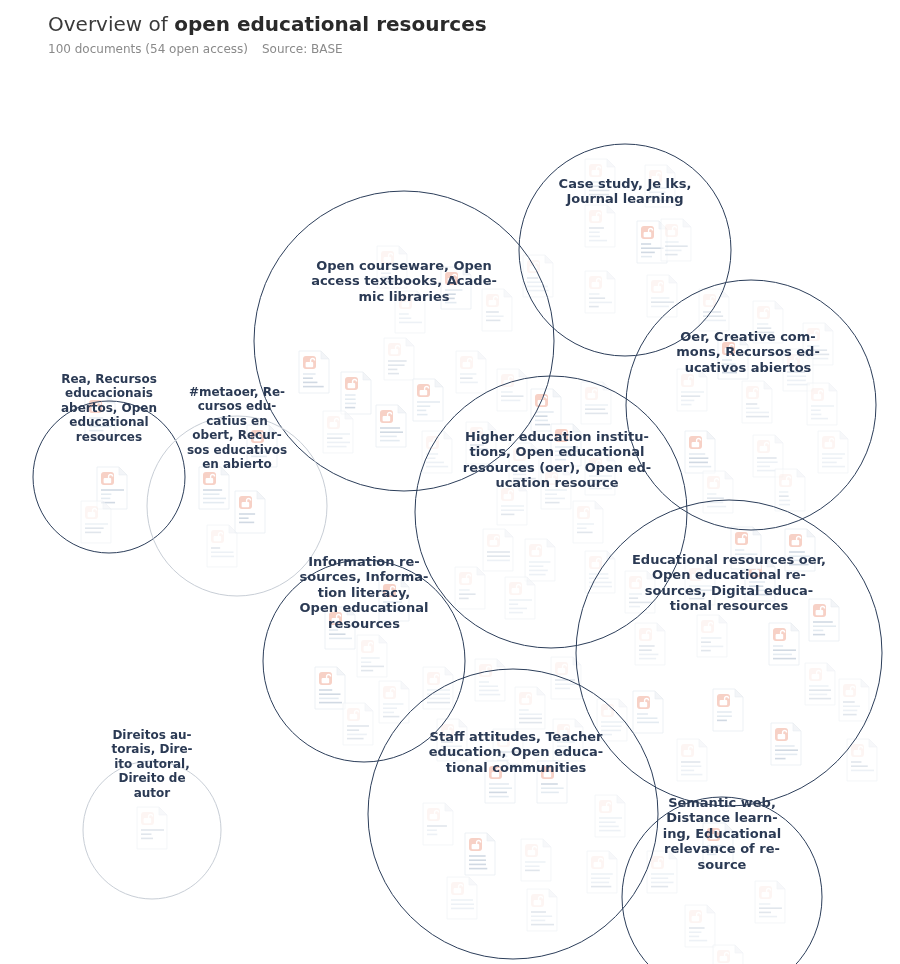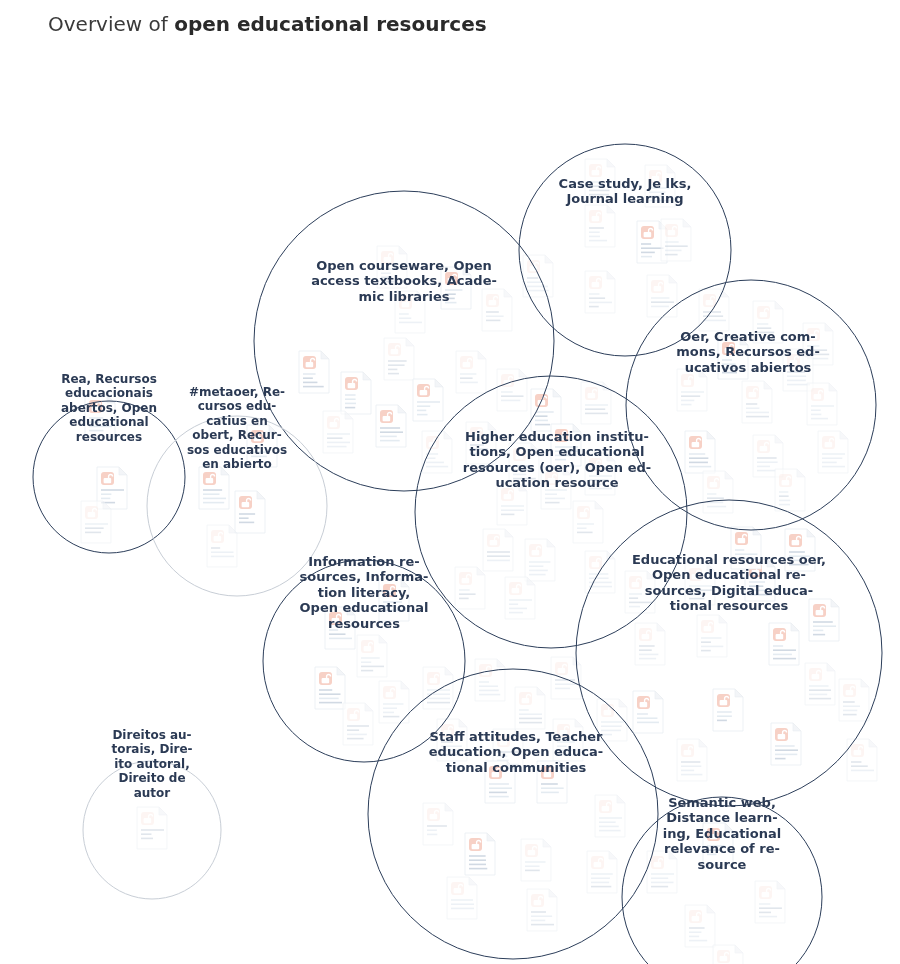--- a/index.html
+++ b/index.html
@@ -46,20 +46,23 @@
 </style>
 </head>
 <body>
 
 <div id="stage">
 
   <div id="header">
     <div id="title">
       <span>Overview of </span><span class="strong">open educational resources</span>
     </div>
+    <div id="subtitle">
+      <span>100 documents (54 open access)</span><span class="gap"></span><span>Source: BASE</span>
+    </div>
   </div>
 
   <svg id="plot" viewBox="0 0 900 904">
     <defs>
       <clipPath id="docclip">
           <rect x="0" y="0" width="900" height="904"></rect>
         </clipPath>
     </defs>
     <g id="docs-layer">
         <g transform="translate(377,186)" opacity="0.62">

